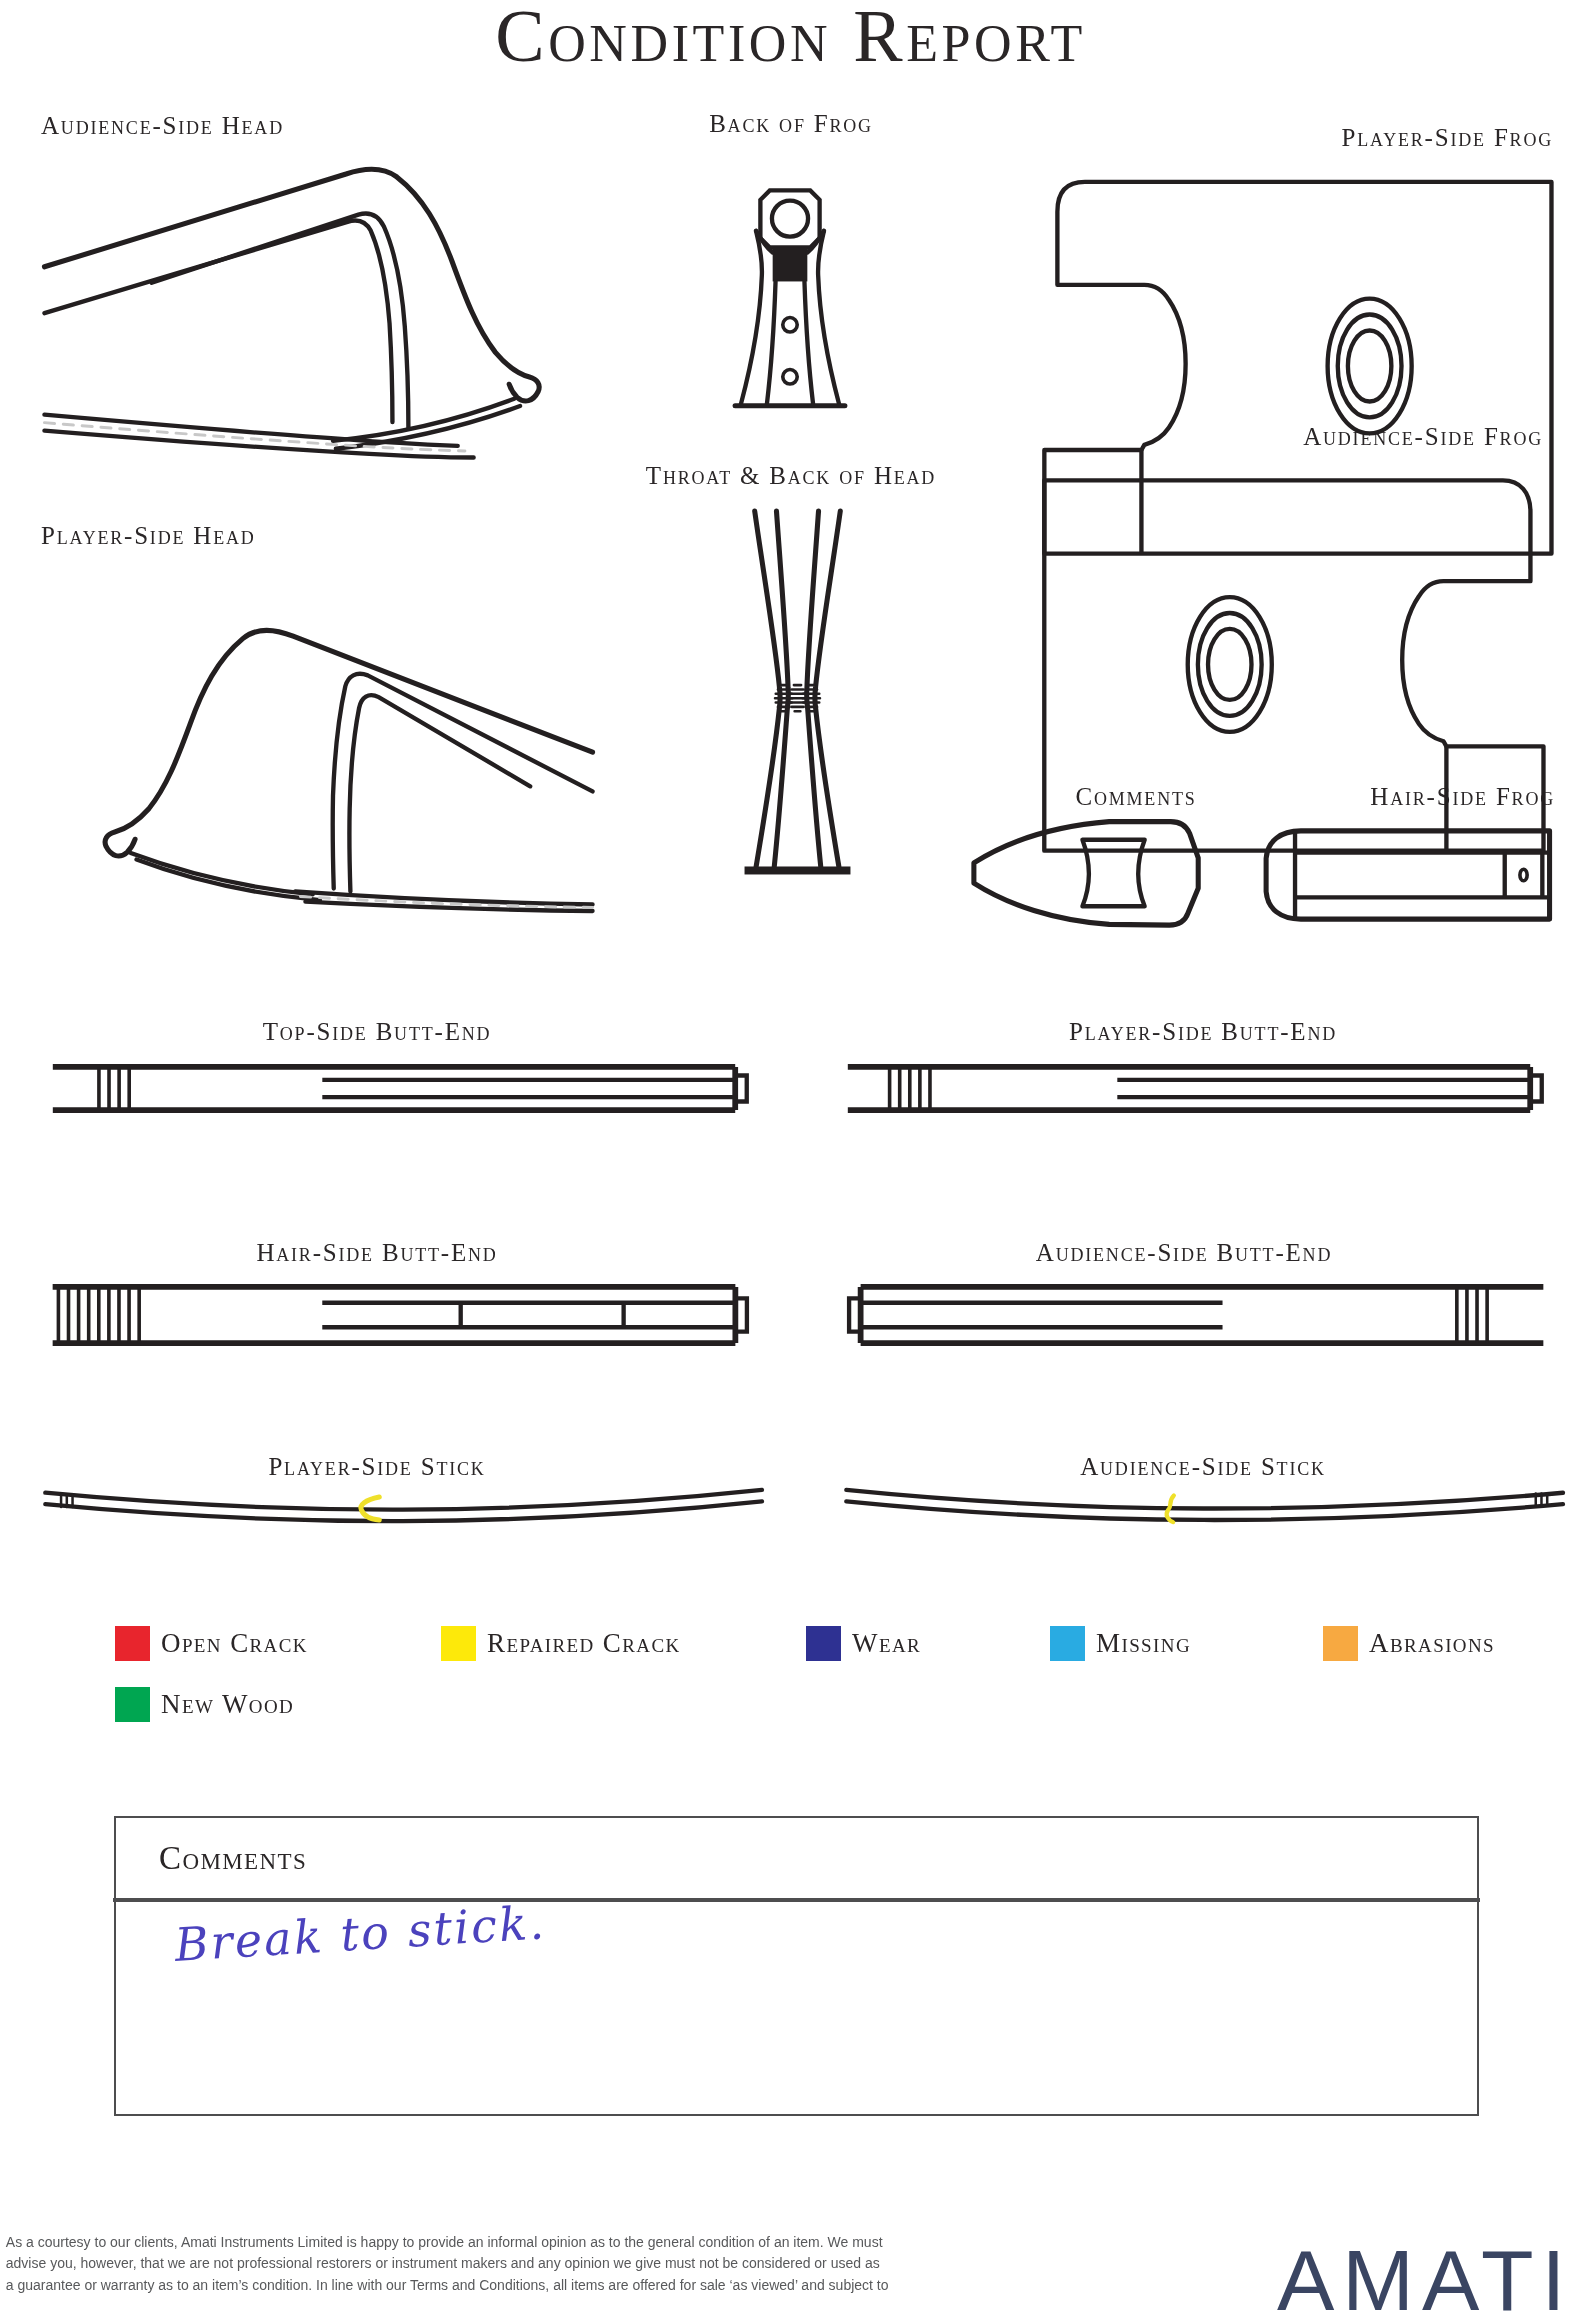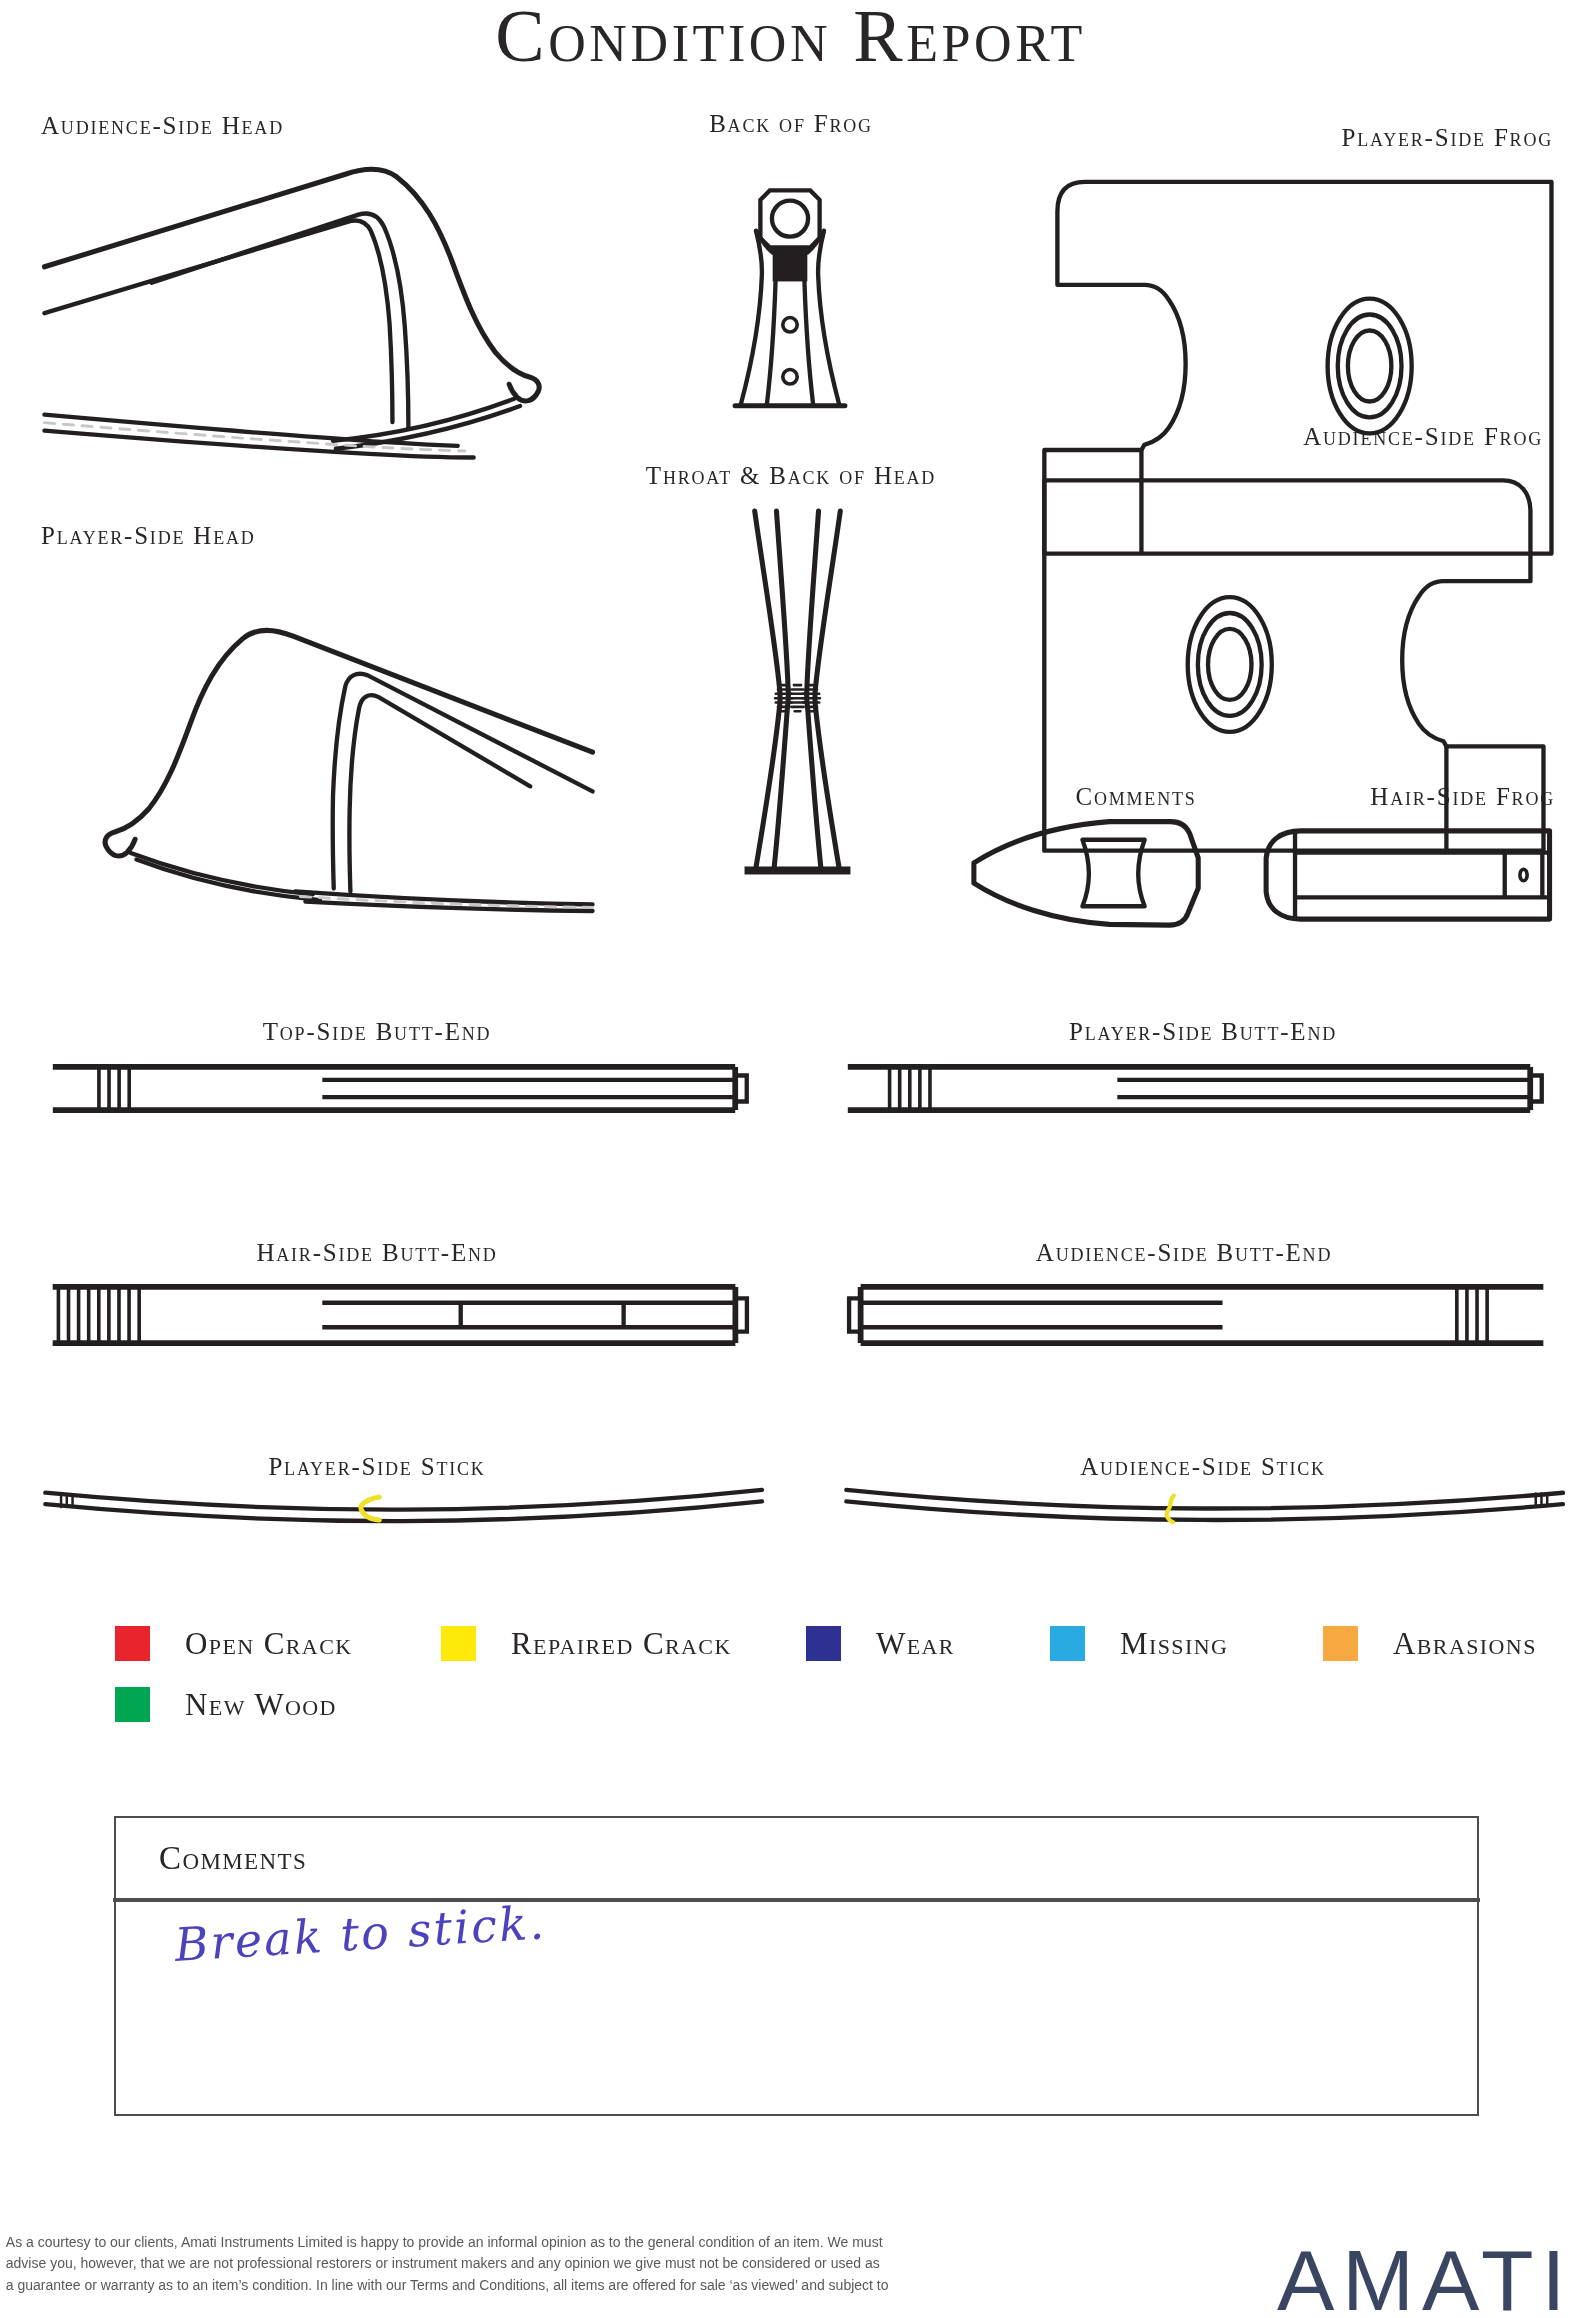--- a/index.html
+++ b/index.html
@@ -8,21 +8,21 @@
   .title{position:absolute;left:0;right:0;top:-5.8px;text-align:center;
          font-variant:small-caps;font-size:74px;letter-spacing:3.6px;color:#2a2627;}
   .lbl{position:absolute;font-variant:small-caps;font-size:25px;letter-spacing:1.8px;
        white-space:nowrap;color:#2a2627;}
   .lbl.c{transform:translateX(-50%);}
   .lbl.r{text-align:right;}
   svg{position:absolute;overflow:visible;}
   svg path, svg line, svg circle, svg ellipse, svg rect{vector-effect:none;}
   .leg{position:absolute;display:flex;align-items:center;height:35px;}
   .sw{width:35px;height:35px;flex:0 0 auto;}
-  .leg span{margin-left:35px;font-variant:small-caps;font-size:31px;letter-spacing:1.4px;color:#2a2627;}
+  .leg span{margin-left:11px;font-variant:small-caps;font-size:27px;letter-spacing:1.4px;color:#2a2627;}
   .comments{position:absolute;left:114px;top:1816px;width:1365px;height:300px;
             border:2.9px solid #4d4d4f;box-sizing:border-box;}
   .comments .hd{position:absolute;left:43px;top:22px;font-variant:small-caps;
                 font-size:33px;letter-spacing:1.4px;color:#2a2627;}
   .comments .divider{position:absolute;left:-2.9px;right:-2.9px;top:80px;height:3.6px;background:#4d4d4f;}
   .comments .note{position:absolute;left:57px;top:100px;font-size:46px;font-style:italic;
                   color:#4b42bd;letter-spacing:2.2px;transform:rotate(-3.5deg);transform-origin:left top;
                   font-family:"DejaVu Serif", serif;}
   .footer{position:absolute;left:5.8px;top:2232px;width:1203px;
           font-family:"Liberation Sans", sans-serif;font-size:14px;line-height:21.4px;color:#58595b;}

